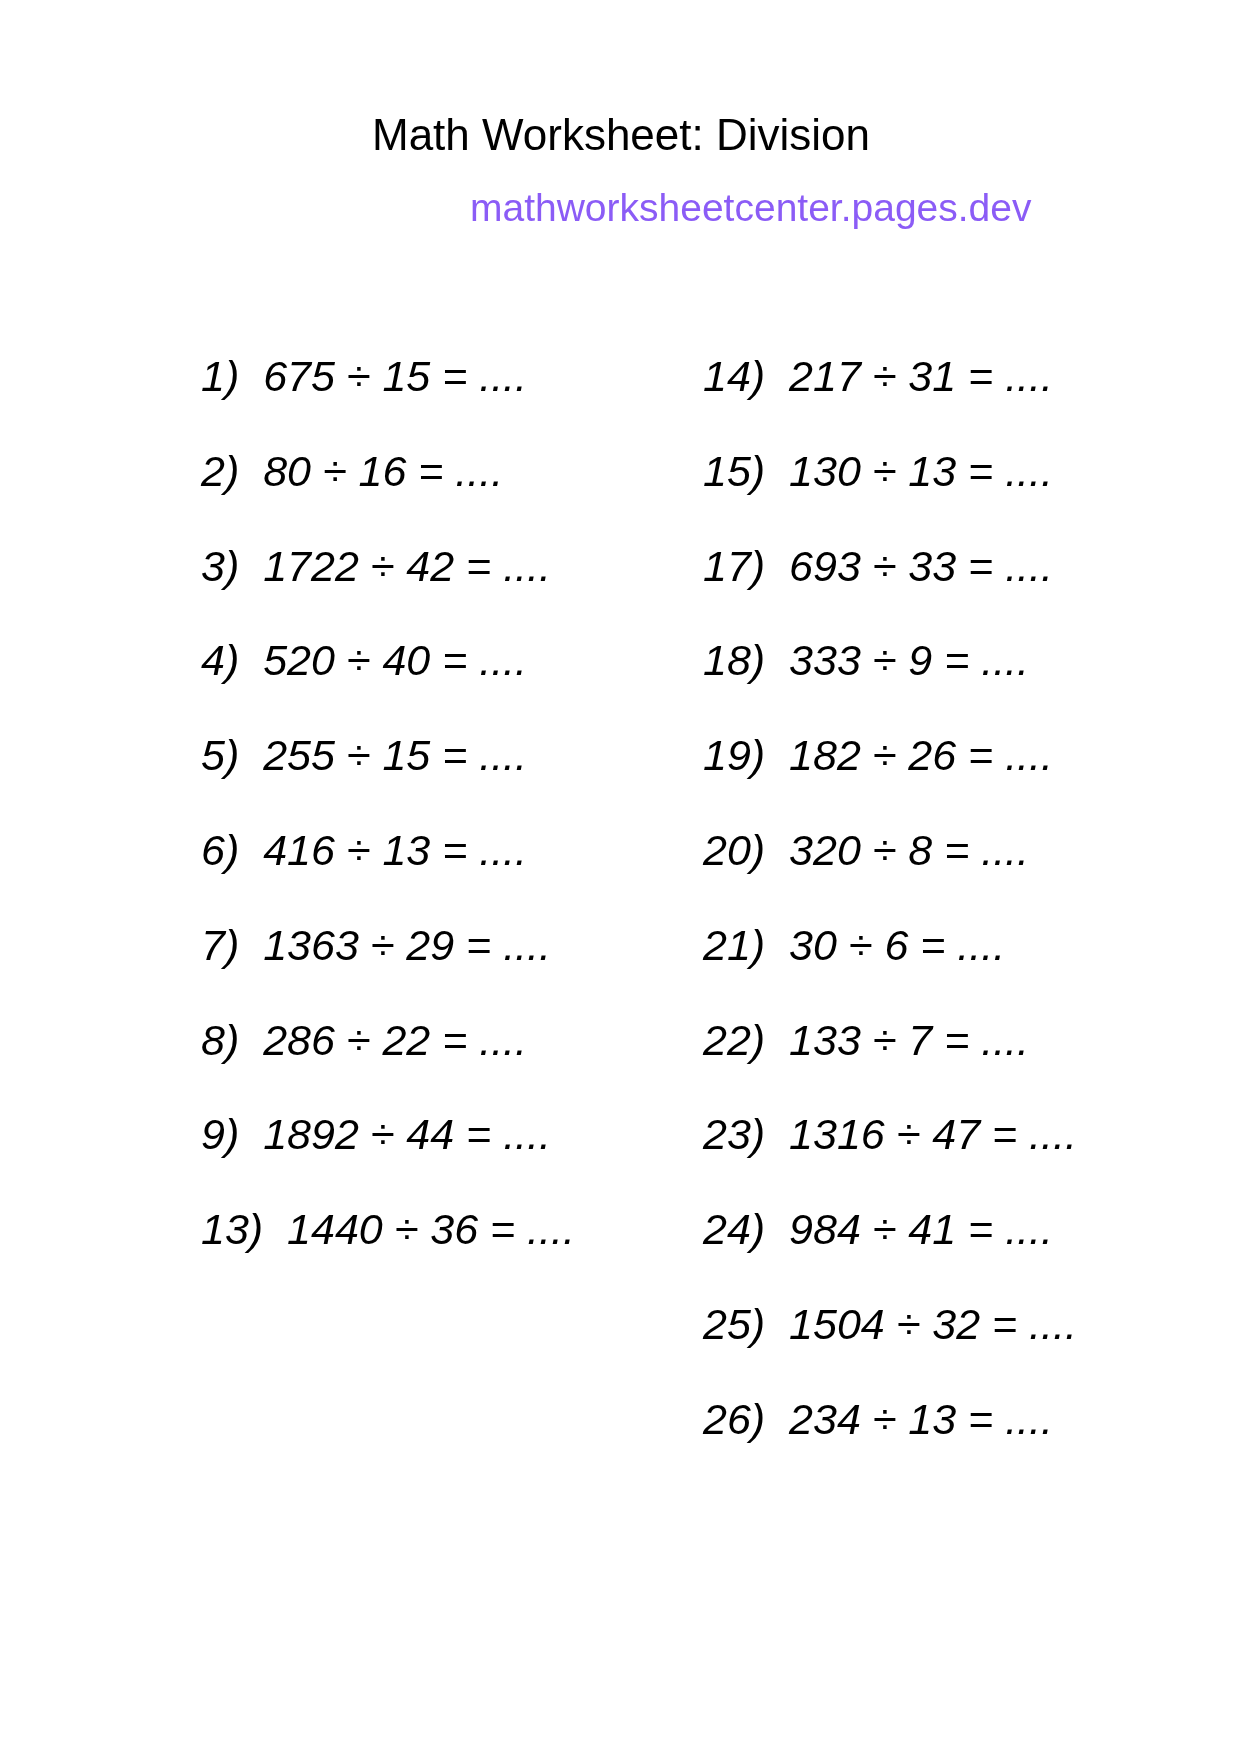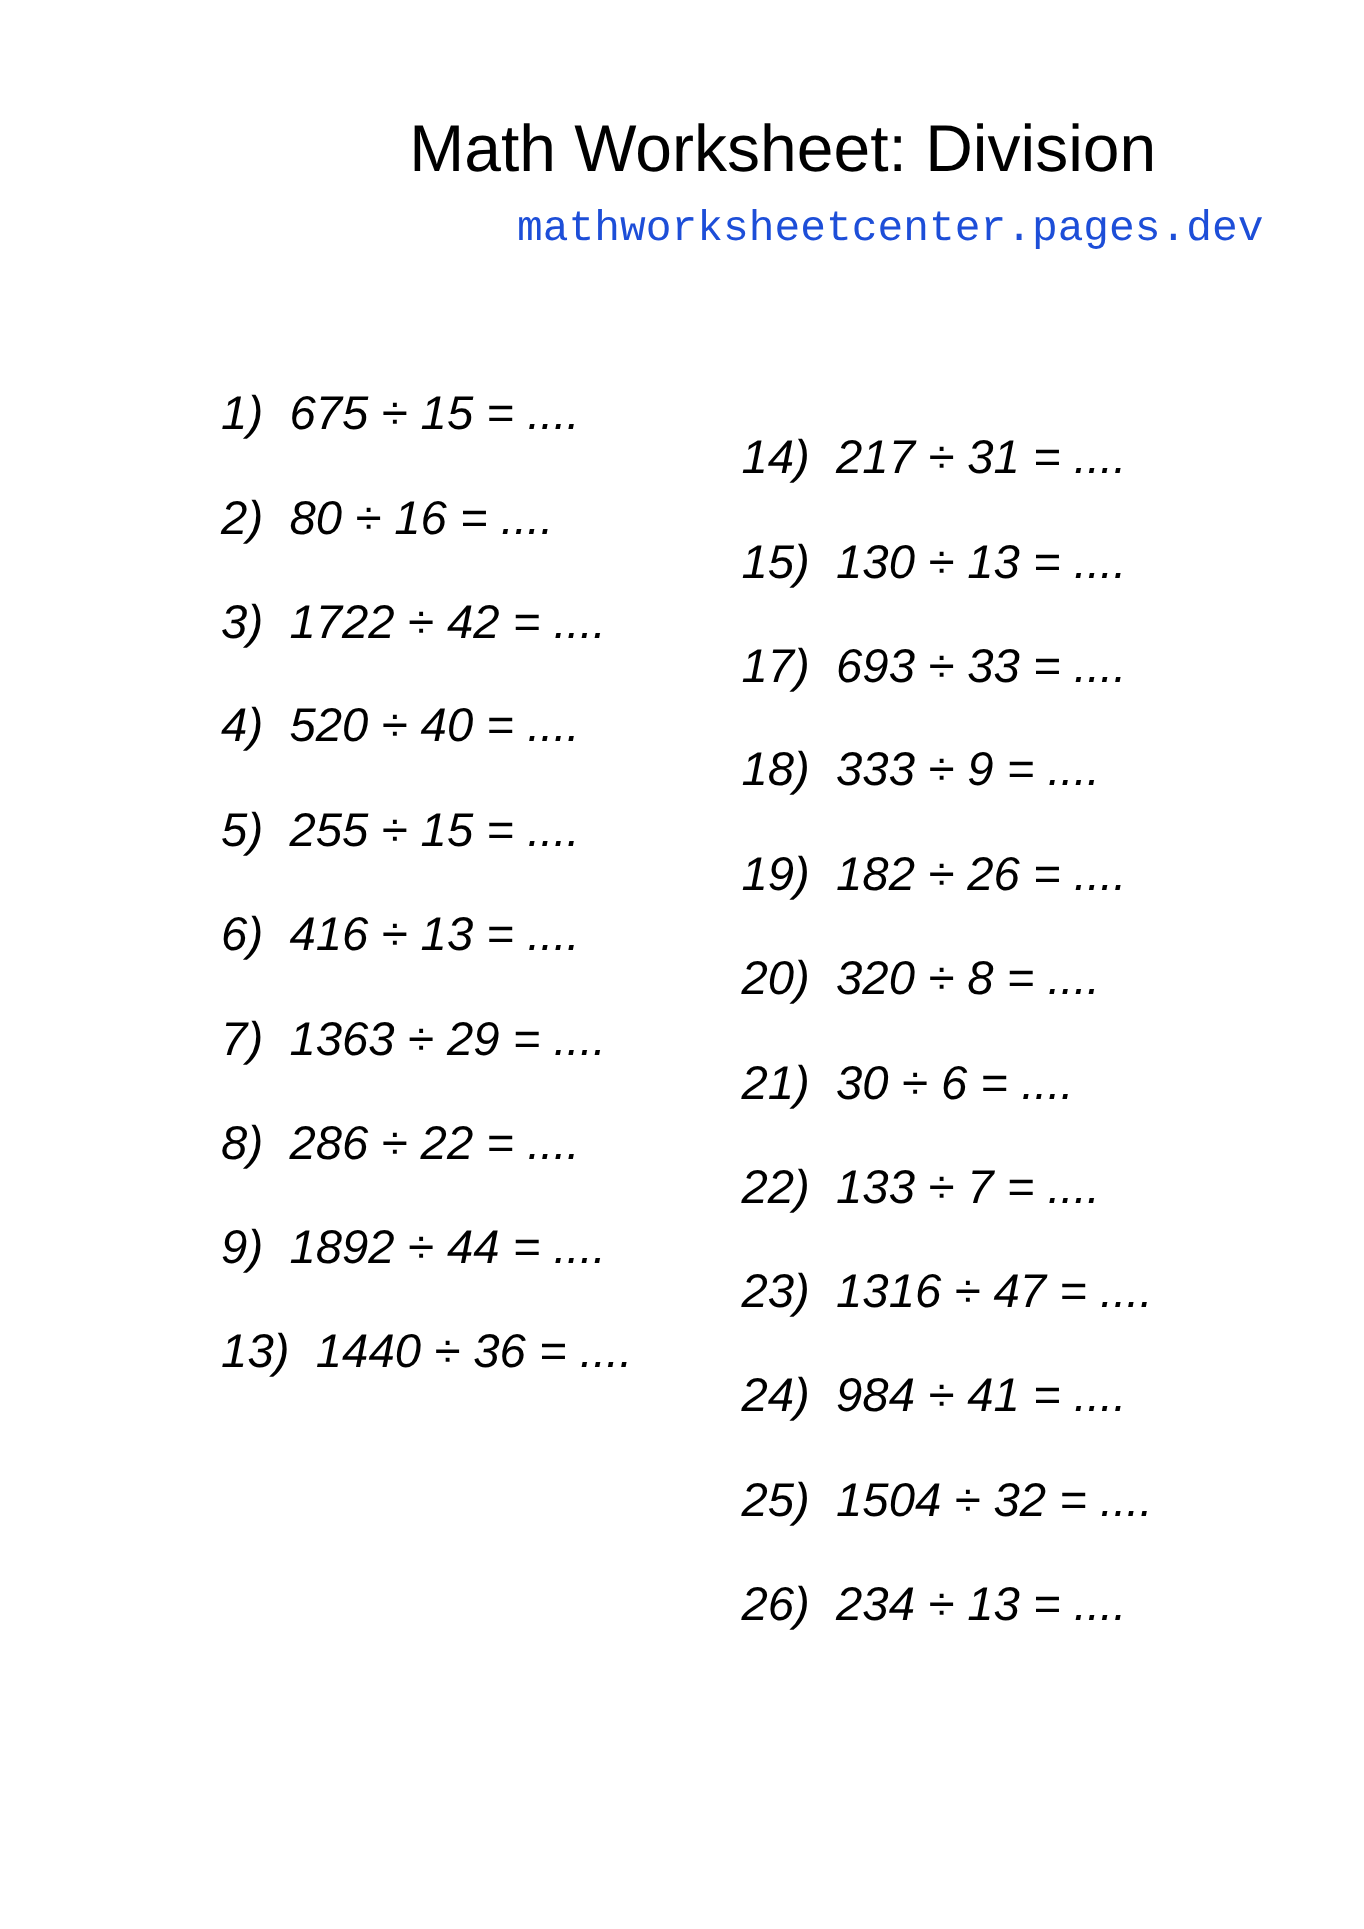--- a/index.html
+++ b/index.html
@@ -12,47 +12,46 @@
     height: 1754px;
     position: relative;
     overflow: hidden;
     font-family: "Liberation Sans", sans-serif;
     color: #000000;
   }
   .title {
     position: absolute;
     left: 372px;
     top: 100px;
-    font-size: 60px;
+    font-size: 44px;
     line-height: 70px;
     white-space: nowrap;
     margin: 0;
     font-weight: normal;
     color: #000000;
   }
   .subtitle {
     position: absolute;
     left: 470px;
     top: 185px;
     font-size: 39px;
     line-height: 46px;
     white-space: nowrap;
-    color: #1d4ed8;
-    font-family: Liberation Mono, monospace;
+    color: #8b5cf6;
   }
   .column {
     position: absolute;
     top: 350px;
     margin: 0;
     padding: 0;
     list-style: none;
     font-style: italic;
   }
   .column.left { left: 201px; }
-  .column.right { left: 674px; margin-top: 40px; }
+  .column.right { left: 703px; }
   .problem {
     height: 94.8px;
     font-size: 43px;
     line-height: 52px;
     white-space: pre;
     color: #000000;
   }
   .problem span { white-space: pre; }
 </style>
 </head>

